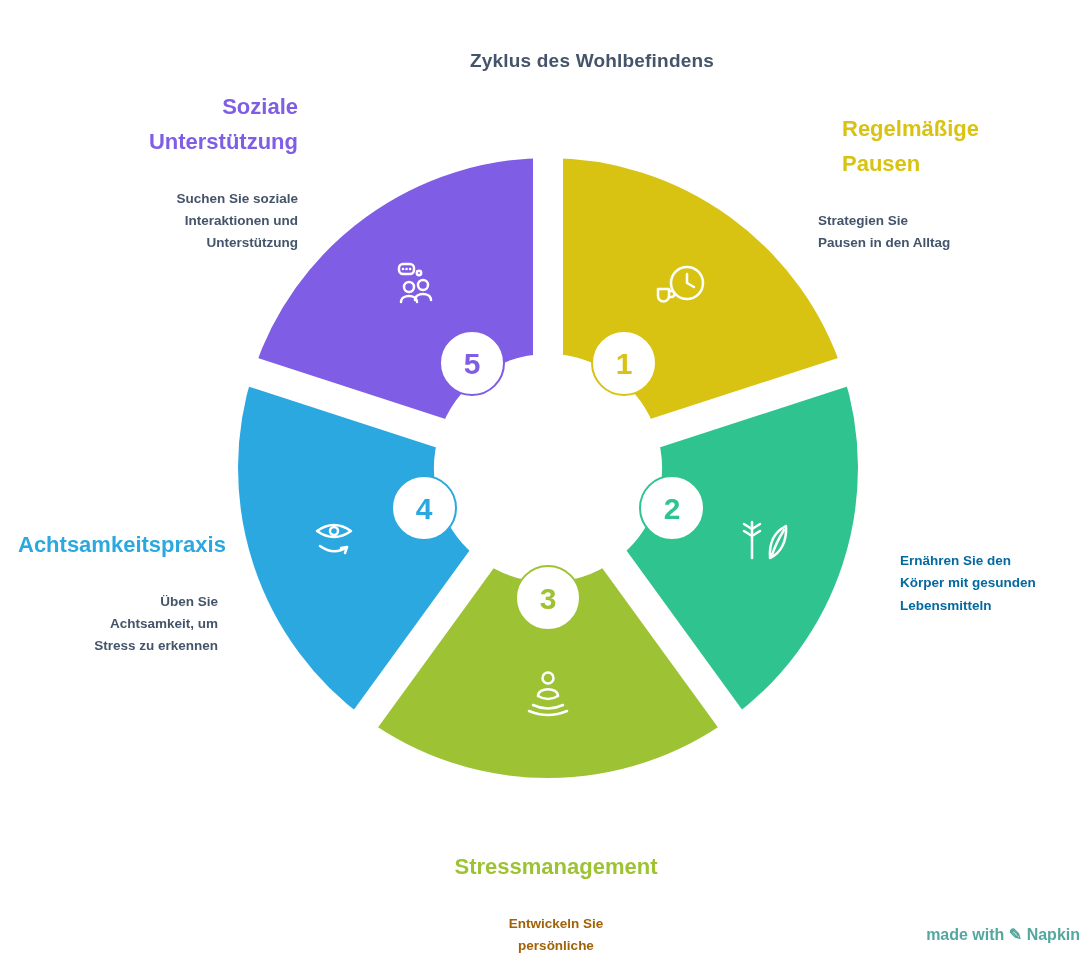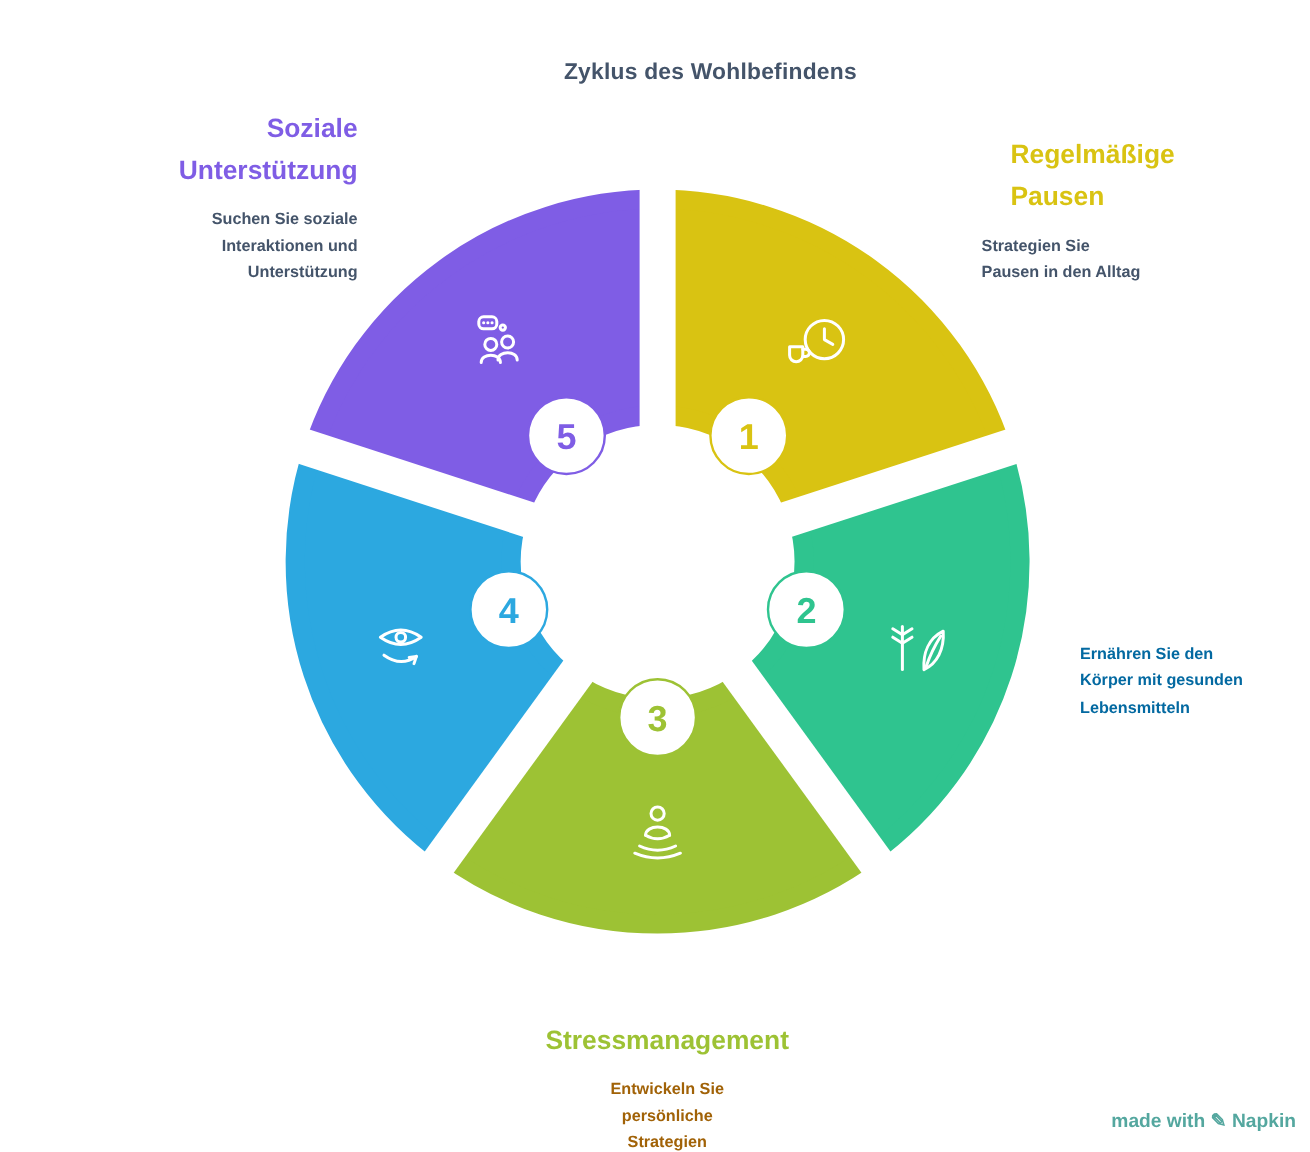--- a/index.html
+++ b/index.html
@@ -18,21 +18,21 @@
     position: absolute; top: 50px; left: 0; width: 100%;
     text-align: center;
     font-size: 19px; font-weight: 700; letter-spacing: .2px;
   }
   .label-block { position: absolute; }
   .label-heading {
     font-size: 22px; font-weight: 700; line-height: 1.58;
     white-space: pre-line;
   }
   .label-desc {
-    margin-top: 12px;
+    margin-top: 28px;
     font-size: 13.5px; font-weight: 600; line-height: 1.65;
     white-space: pre-line;
   }
   .b1 { left: 818px; top: 112px; width: 230px; text-align: left; }
   .b2 { left: 900px; top: 522px; width: 190px; text-align: left; }
   .b3 { left: 396px; top: 810px; width: 320px; text-align: center; }
   .b4 { left: 18px;  top: 528px; width: 200px; text-align: right; }
   .b5 { left: 90px;  top: 90px;  width: 208px; text-align: right; }
 
   .watermark {
@@ -151,20 +151,26 @@
 Lebensmitteln</div>
   </div>
 
   <div class="label-block b3">
     <div class="label-heading" style="color: rgb(157, 194, 52); margin-top: 40px;">Stressmanagement</div>
     <div class="label-desc" style="color: #a16207;">Entwickeln Sie
 persönliche
 Strategien</div>
   </div>
 
+  <div class="label-block b4">
+    <div class="label-heading" style="color: rgb(44, 168, 224);">Achtsamkeitspraxis</div>
+    <div class="label-desc" style="color: rgb(68, 84, 106);">Üben Sie
+Achtsamkeit, um
+Stress zu erkennen</div>
+  </div>
 
   <div class="label-block b5">
     <div class="label-heading" style="color: rgb(127, 93, 229);">Soziale
 Unterstützung</div>
     <div class="label-desc" style="color: rgb(68, 84, 106);">Suchen Sie soziale
 Interaktionen und
 Unterstützung</div>
   </div>
 
   <div class="watermark">made with ✎ Napkin</div>

